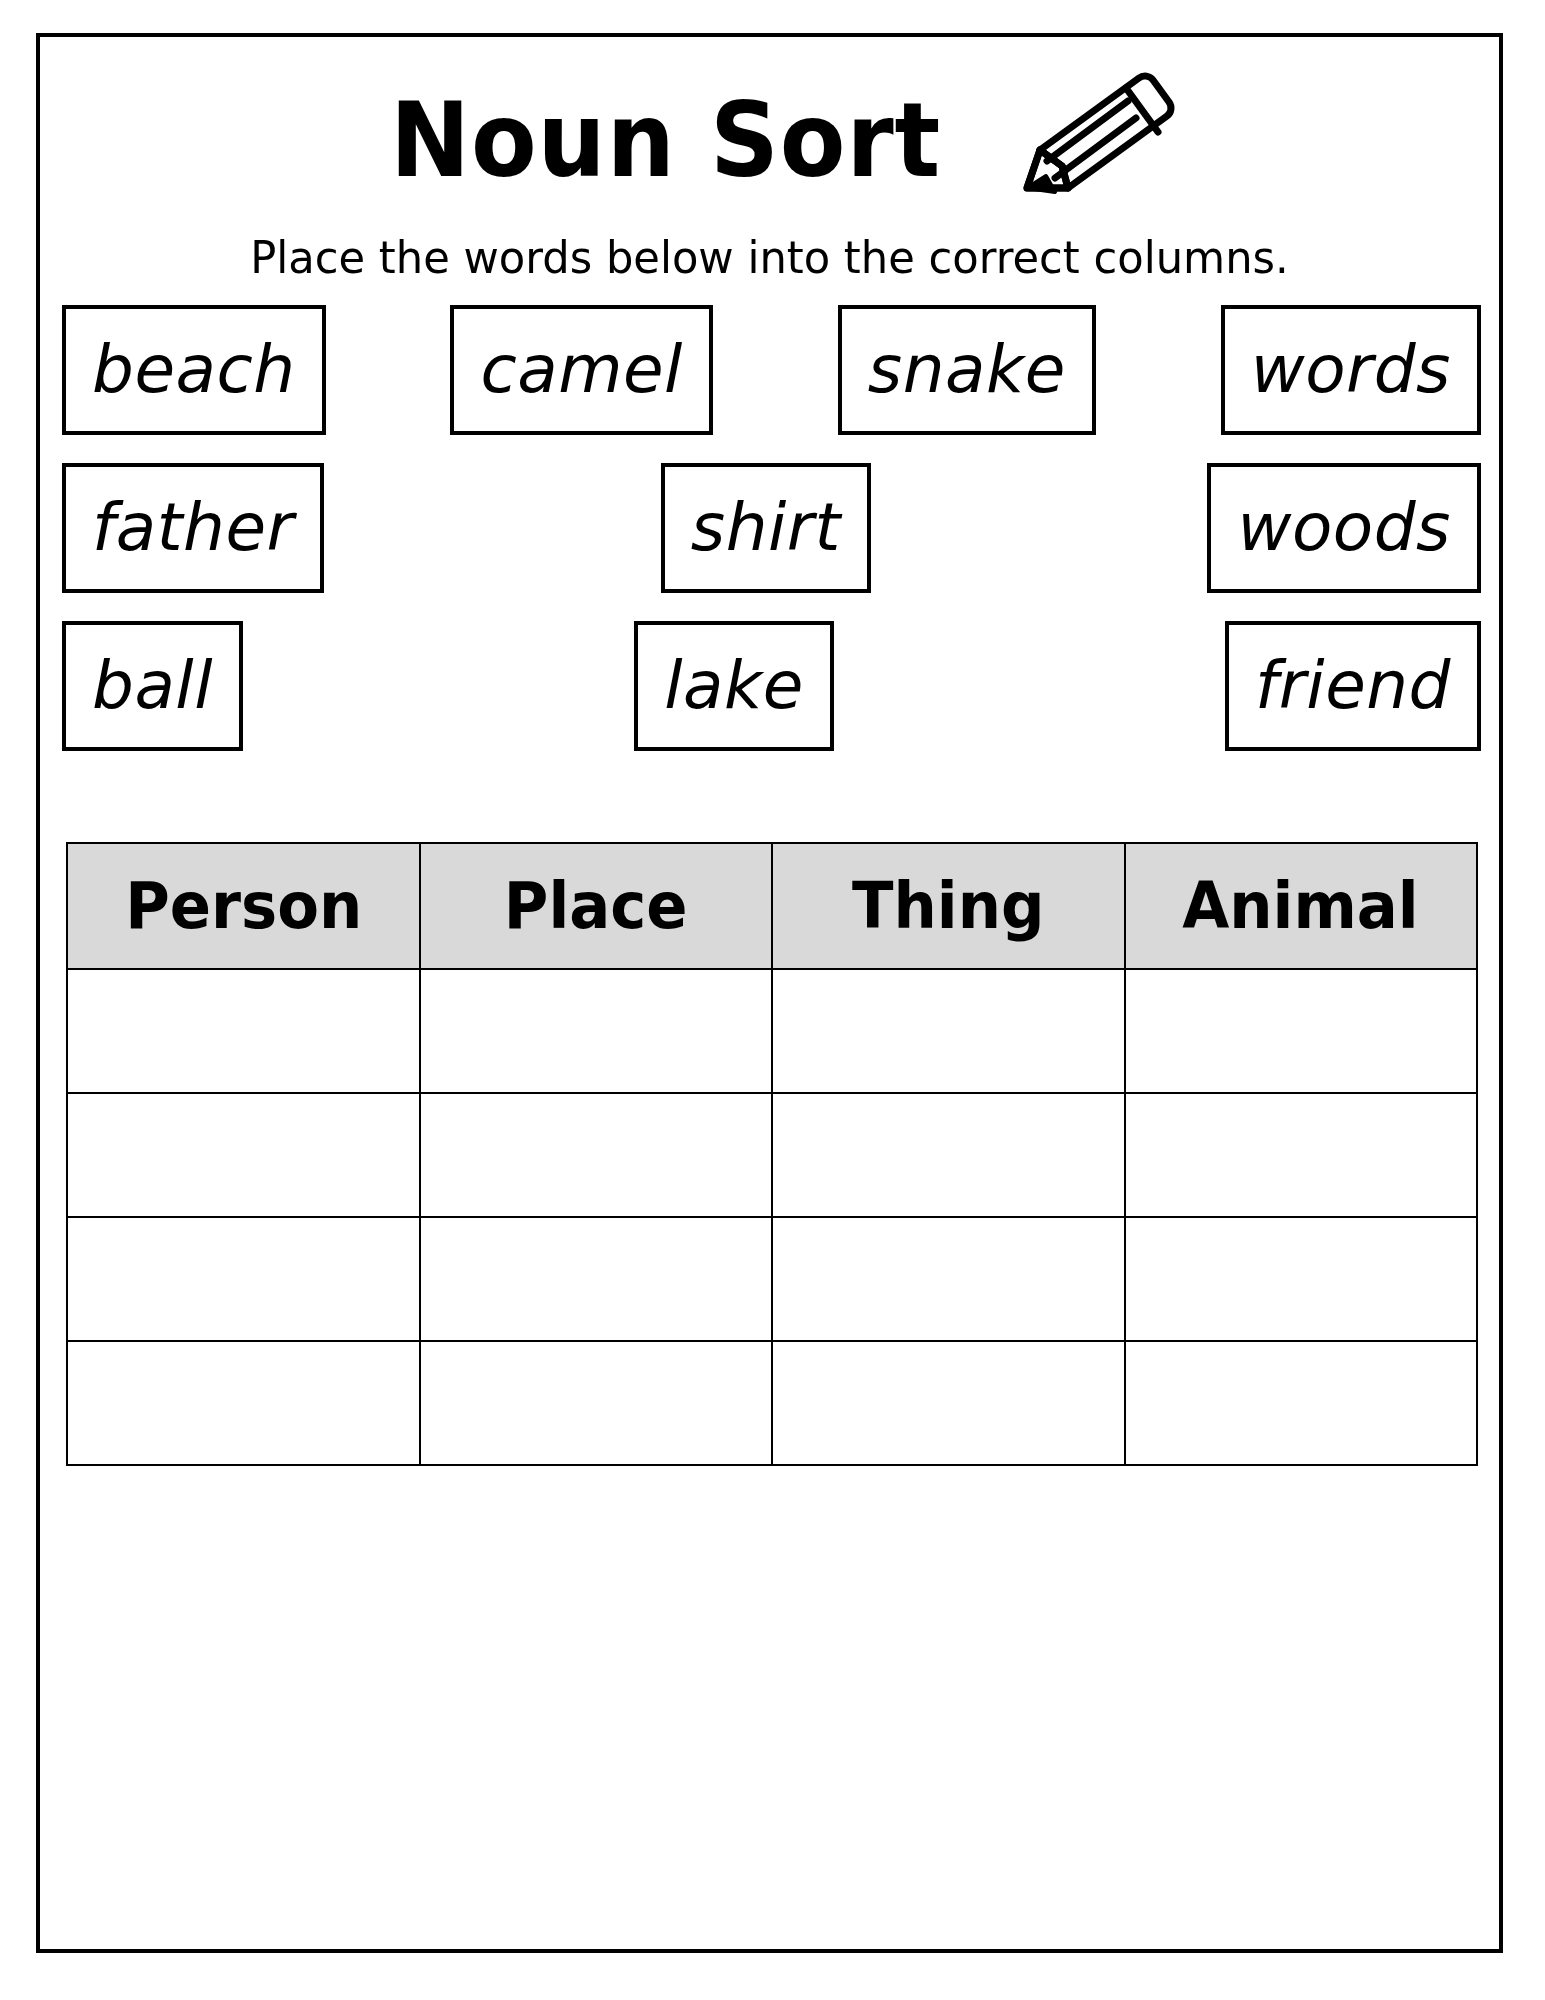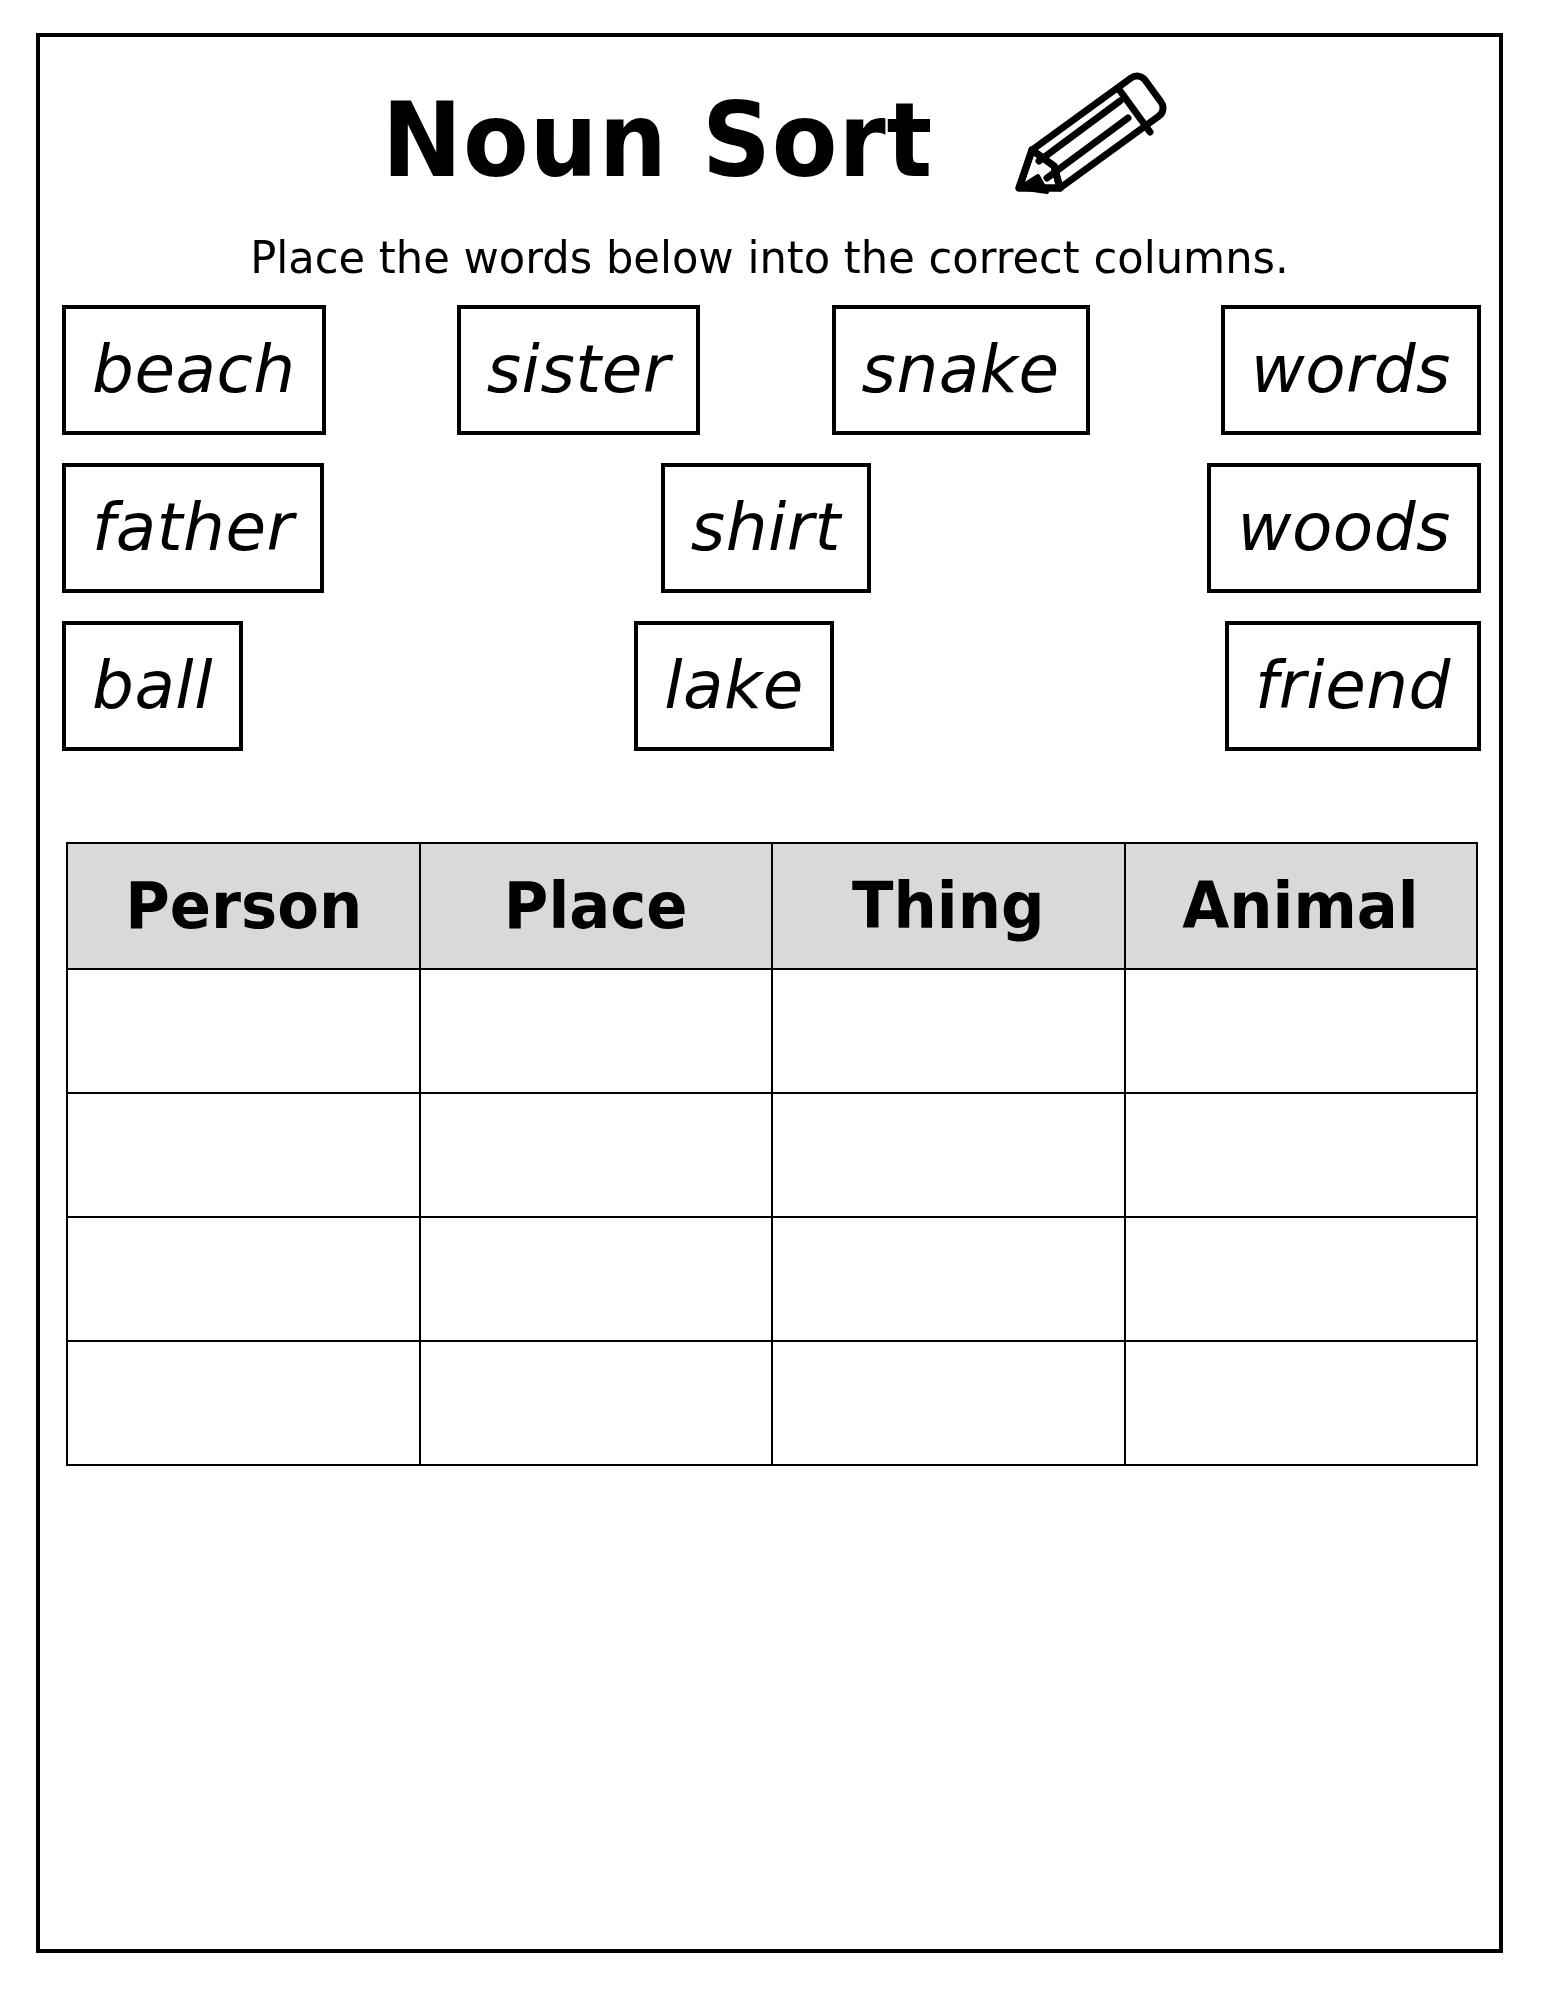--- a/index.html
+++ b/index.html
@@ -30,21 +30,21 @@
 
   .inner {
     position: relative;
     width: 100%;
     height: 100%;
   }
 
   
   .title-row {
     position: absolute;
-    left: 0;
+    left: 8px;
     top: 28px;
     width: 100%;
     height: 150px;
     display: flex;
     align-items: center;
     justify-content: center;
     gap: 34px;
   }
 
   .title {
@@ -196,21 +196,21 @@
 
     <div class="subtitle">Place the words below into the correct columns.</div>
 
     <div class="word-bank">
 
       <div class="word-row">
         <div class="word-box">
           <span class="word">beach</span>
         </div>
         <div class="word-box">
-          <span class="word">sister</span>
+          <span class="word">camel</span>
         </div>
         <div class="word-box">
           <span class="word">snake</span>
         </div>
         <div class="word-box">
           <span class="word">words</span>
         </div>
       </div>
 
       <div class="word-row">

